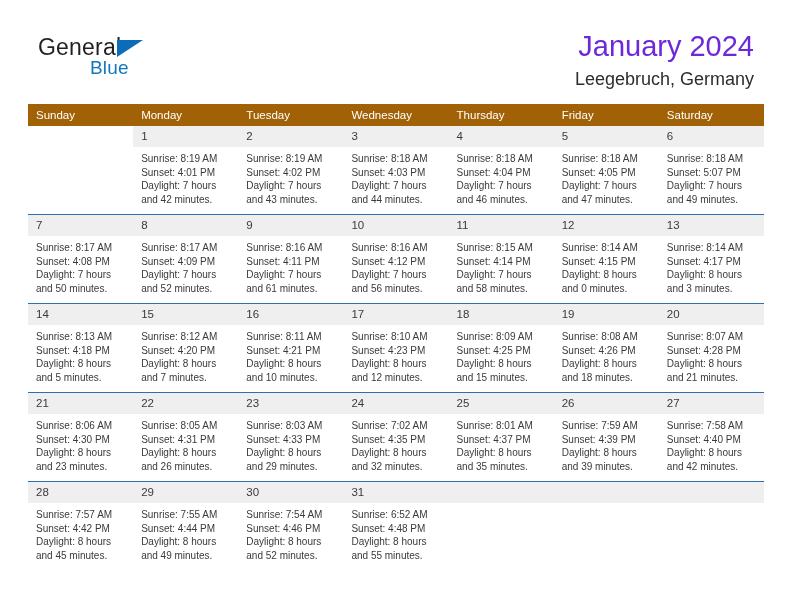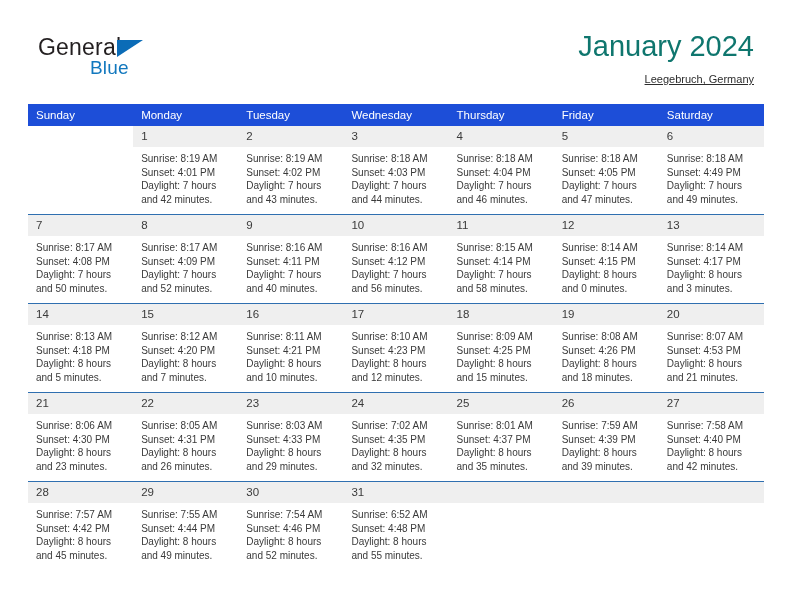--- a/index.html
+++ b/index.html
@@ -67,45 +67,44 @@
   }
 
   .title-block {
     position: absolute;
     right: 38px;
     top: 28px;
     text-align: right;
   }
   .cal-title {
     font-size: 29px;
-    color: #0f766e;
+    color: #6d28d9;
     line-height: 36px;
     white-space: nowrap;
   }
   .cal-subtitle {
-    font-size: 11px;
+    font-size: 18px;
     color: #2d2d2d;
     line-height: 22px;
     margin-top: 4px;
     white-space: nowrap;
-    text-decoration: underline;
   }
 
   
   .calendar {
     position: absolute;
     left: 28px;
     top: 104px;
     width: 736px;
     border-collapse: collapse;
     table-layout: fixed;
   }
 
   .calendar th {
-    background: #1d4ed8;
+    background: #a16207;
     color: #ffffff;
     font-size: 11.5px;
     font-weight: normal;
     text-align: left;
     padding: 5px 0 5px 8px;
     height: 12px;
     border: none;
   }
 
   .calendar td {
@@ -229,21 +228,21 @@
               <span class="ln">Sunrise: 8:18 AM</span>
               <span class="ln">Sunset: 4:05 PM</span>
               <span class="ln">Daylight: 7 hours</span>
               <span class="ln">and 47 minutes.</span>
             </span>
           </td>
           <td>
             <span class="daynum">6</span>
             <span class="dayinfo">
               <span class="ln">Sunrise: 8:18 AM</span>
-              <span class="ln">Sunset: 4:49 PM</span>
+              <span class="ln">Sunset: 5:07 PM</span>
               <span class="ln">Daylight: 7 hours</span>
               <span class="ln">and 49 minutes.</span>
             </span>
           </td>
         </tr>
         <tr>
           <td>
             <span class="daynum">7</span>
             <span class="dayinfo">
               <span class="ln">Sunrise: 8:17 AM</span>
@@ -260,21 +259,21 @@
               <span class="ln">Daylight: 7 hours</span>
               <span class="ln">and 52 minutes.</span>
             </span>
           </td>
           <td>
             <span class="daynum">9</span>
             <span class="dayinfo">
               <span class="ln">Sunrise: 8:16 AM</span>
               <span class="ln">Sunset: 4:11 PM</span>
               <span class="ln">Daylight: 7 hours</span>
-              <span class="ln">and 40 minutes.</span>
+              <span class="ln">and 61 minutes.</span>
             </span>
           </td>
           <td>
             <span class="daynum">10</span>
             <span class="dayinfo">
               <span class="ln">Sunrise: 8:16 AM</span>
               <span class="ln">Sunset: 4:12 PM</span>
               <span class="ln">Daylight: 7 hours</span>
               <span class="ln">and 56 minutes.</span>
             </span>
@@ -359,21 +358,21 @@
               <span class="ln">Sunrise: 8:08 AM</span>
               <span class="ln">Sunset: 4:26 PM</span>
               <span class="ln">Daylight: 8 hours</span>
               <span class="ln">and 18 minutes.</span>
             </span>
           </td>
           <td>
             <span class="daynum">20</span>
             <span class="dayinfo">
               <span class="ln">Sunrise: 8:07 AM</span>
-              <span class="ln">Sunset: 4:53 PM</span>
+              <span class="ln">Sunset: 4:28 PM</span>
               <span class="ln">Daylight: 8 hours</span>
               <span class="ln">and 21 minutes.</span>
             </span>
           </td>
         </tr>
         <tr>
           <td>
             <span class="daynum">21</span>
             <span class="dayinfo">
               <span class="ln">Sunrise: 8:06 AM</span>

